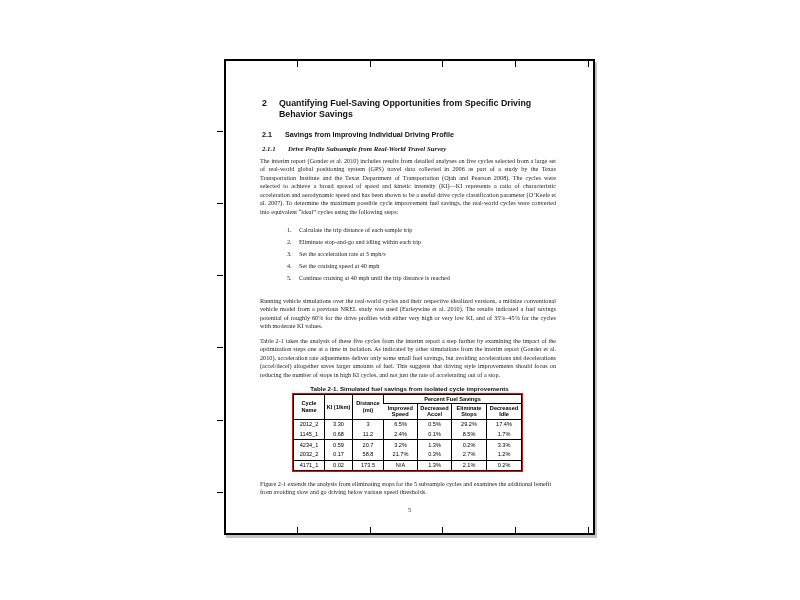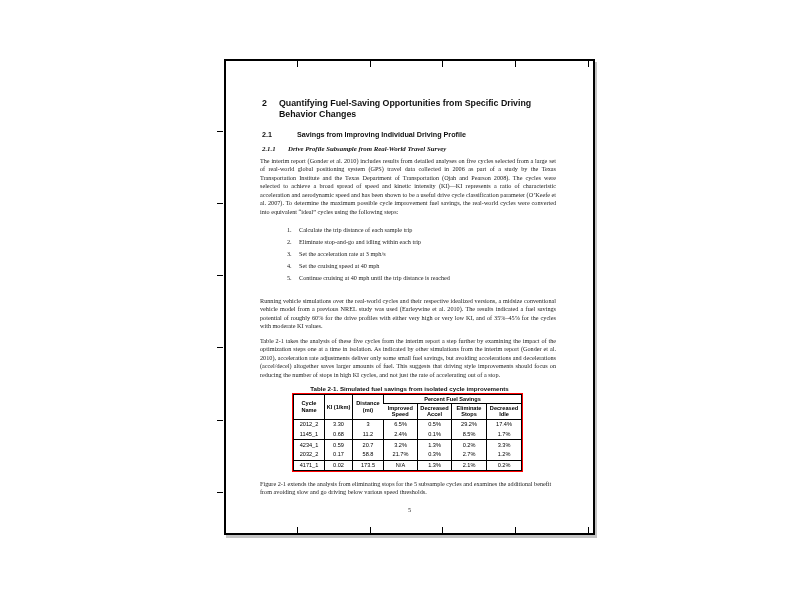--- a/index.html
+++ b/index.html
@@ -21,21 +21,21 @@
   .tick.b{bottom:0;width:1px;height:6px;}
   .tick.l{left:-9px;width:6px;height:1px;}
 
   
   .h1{position:absolute;left:36px;top:37px;display:flex;
       font:bold 8.8px/11.2px "Liberation Sans",sans-serif;color:#111;}
   .h1 .num{flex:none;width:17px;}
   .h1 .txt{width:272px;}
   .h2{position:absolute;left:36px;top:69px;display:flex;
       font:bold 7.2px/9px "Liberation Sans",sans-serif;color:#111;}
-  .h2 .num{flex:none;width:35px;}
+  .h2 .num{flex:none;width:23px;}
   .h3{position:absolute;left:36px;top:84px;display:flex;
       font:italic bold 6.8px/8.5px "Liberation Serif",serif;color:#111;}
   .h3 .num{flex:none;width:26px;}
 
   
   .para{position:absolute;left:34px;width:296px;
         font:6.2px/8.45px "Liberation Serif",serif;text-align:justify;color:#222;}
   .p1{top:96px;}
   .p2{top:236px;}
   .p3{top:276px;}
@@ -84,21 +84,21 @@
     <div class="tick b" style="left:362px"></div>
     <div class="tick l" style="top:70px"></div>
     <div class="tick l" style="top:142px"></div>
     <div class="tick l" style="top:214px"></div>
     <div class="tick l" style="top:286px"></div>
     <div class="tick l" style="top:359px"></div>
     <div class="tick l" style="top:431px"></div>
 
     <div class="h1">
       <span class="num">2</span>
-      <span class="txt">Quantifying Fuel-Saving Opportunities from Specific Driving Behavior Changes</span>
+      <span class="txt">Quantifying Fuel-Saving Opportunities from Specific Driving Behavior Savings</span>
     </div>
     <div class="h2">
       <span class="num">2.1</span>
       <span class="txt">Savings from Improving Individual Driving Profile</span>
     </div>
     <div class="h3">
       <span class="num">2.1.1</span>
       <span class="txt">Drive Profile Subsample from Real-World Travel Survey</span>
     </div>
 

